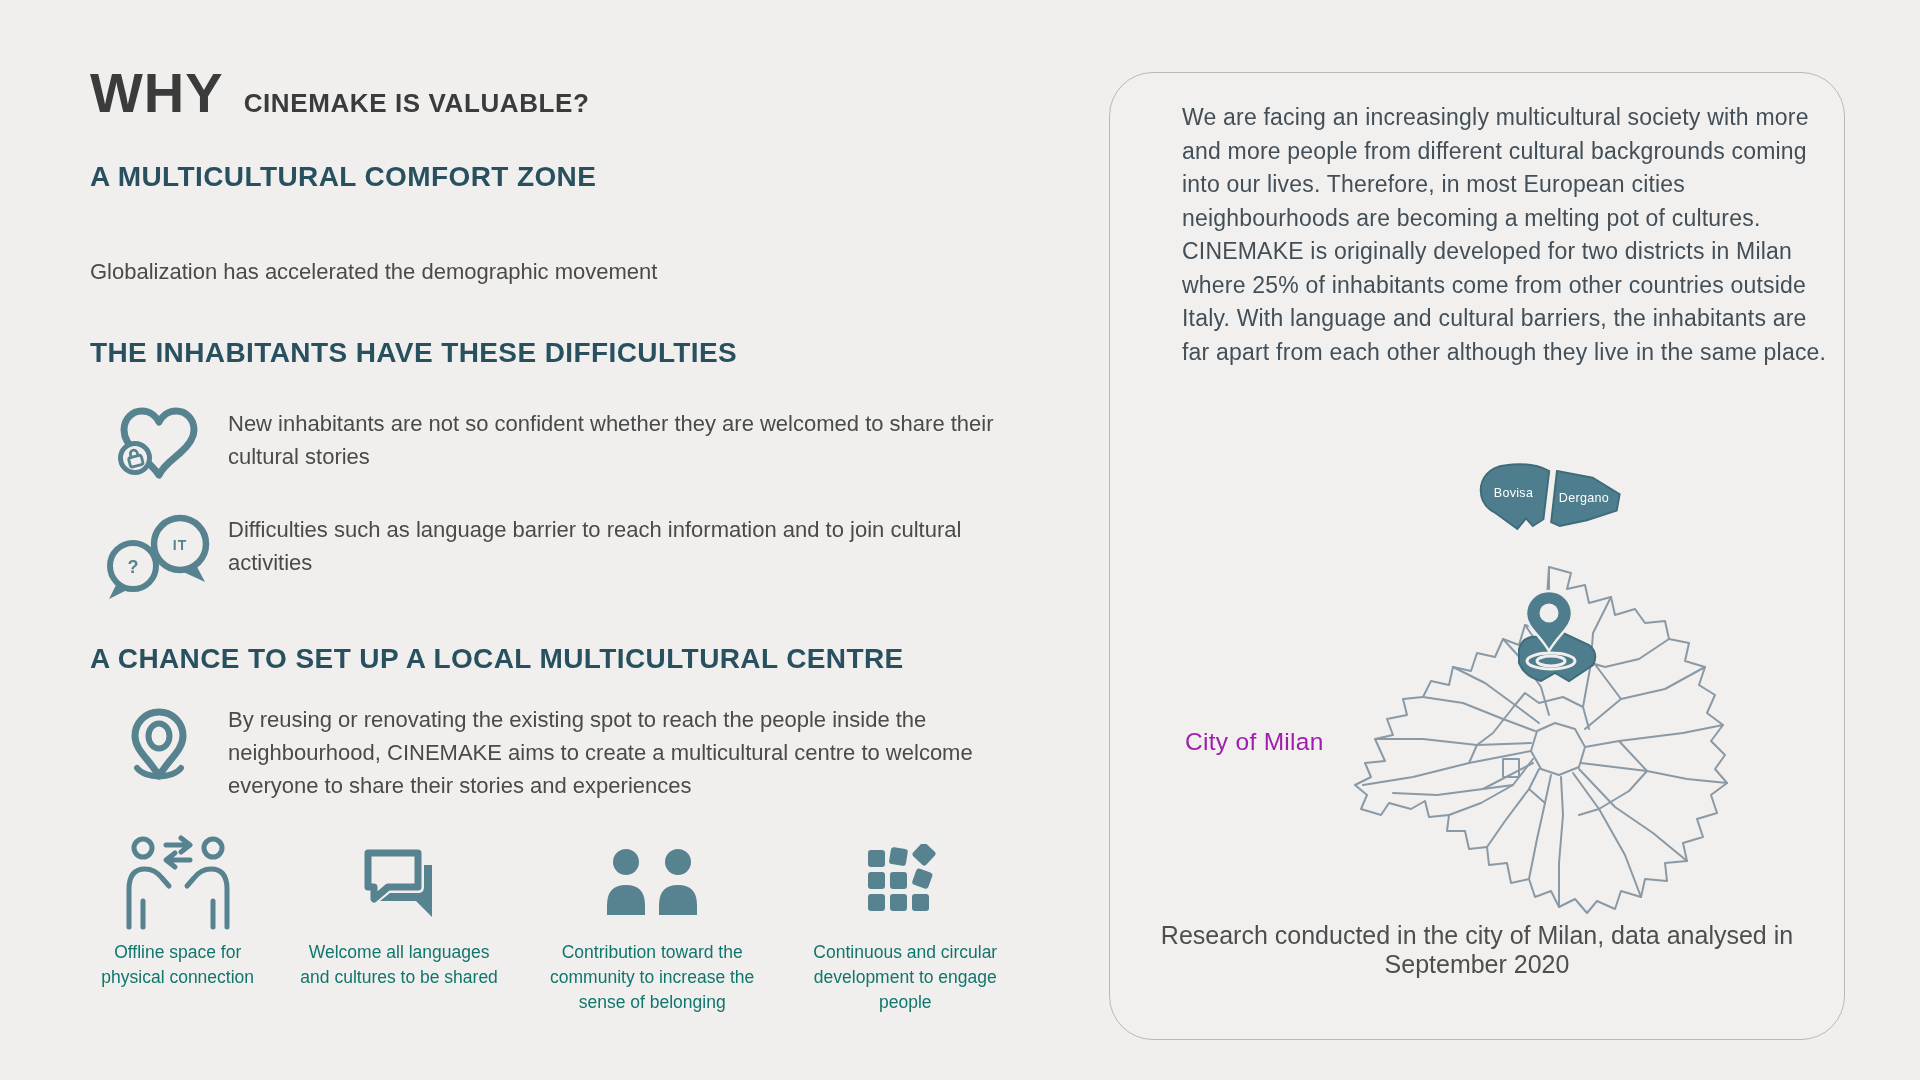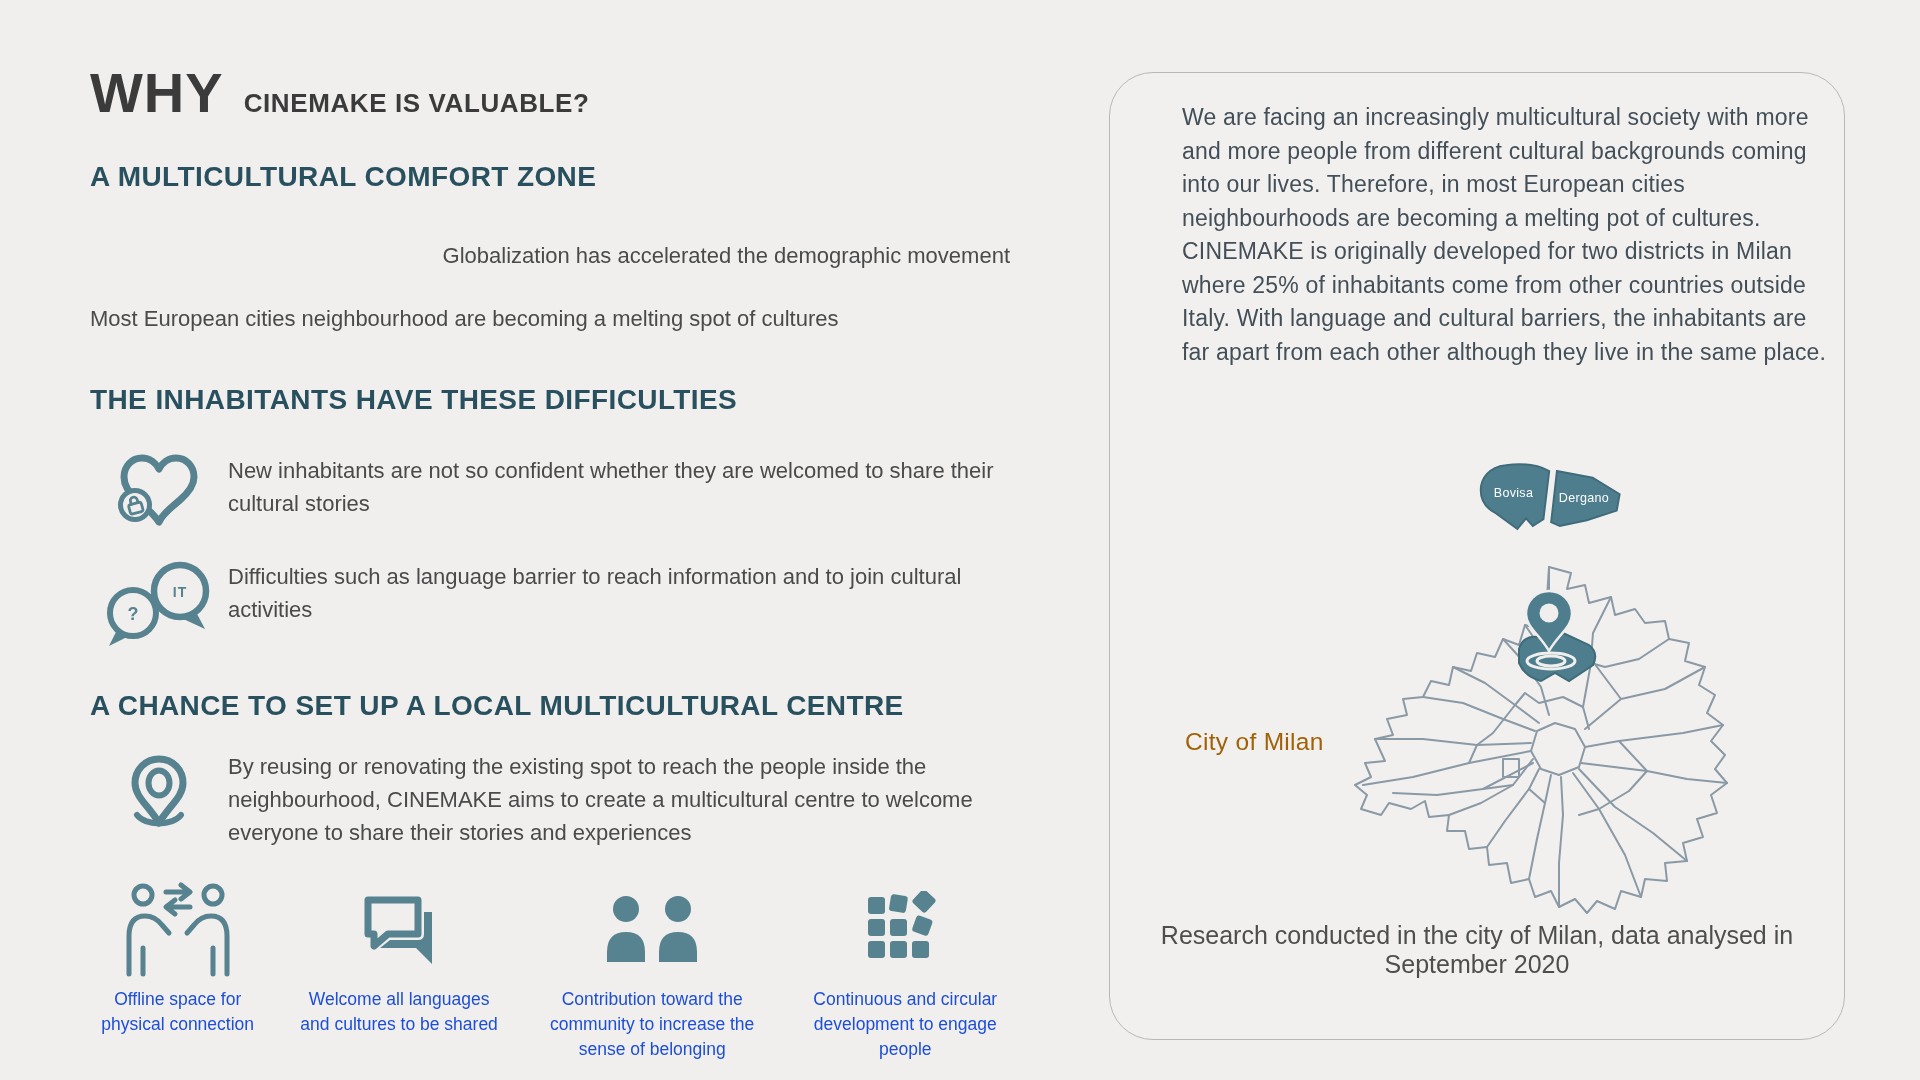--- a/index.html
+++ b/index.html
@@ -16,46 +16,46 @@
   .title-row { display:flex; align-items:baseline; }
   .why-title { font-size:56px; font-weight:700; letter-spacing:1px; color:#3b3b3b; }
   .why-subtitle { font-size:26px; font-weight:700; letter-spacing:.6px; color:#3b3b3b; margin-left:20px;text-align:right; }
 
   .teal-heading { font-size:28px; font-weight:700; letter-spacing:.4px; color:#28505f; }
   .h-comfort { margin-top:36px; }
   .h-diff { margin-top:52px; }
   .h-chance { margin-top:42px; }
 
   .body-para { font-size:22px; color:#4a4a4a; }
-  .p1 { margin-top:50px;text-align:right; }
+  .p1 { margin-top:66px; }
   .p2 { margin-top:37px; }
 
   .item { display:flex; margin-top:34px; }
   .item.second { margin-top:24px; }
   .item.third { margin-top:24px; }
   .icon-box { width:138px; flex-shrink:0; display:flex; justify-content:center; align-items:center; }
   .item-text { font-size:22px; line-height:33px; color:#4a4a4a; padding-top:4px; width:770px; }
 
   .features { display:flex; margin-top:40px; column-gap:29px; }
   .feature { display:flex; flex-direction:column; align-items:center; }
   .f1 { width:180px; } .f2 { width:215px; } .f3 { width:245px; } .f4 { width:215px; }
   .feature-iconwrap { height:82px; display:flex; align-items:center; justify-content:center; }
-  .feature-caption { margin-top:16px; font-size:17.5px; line-height:25px; color:#1d4ed8; text-align:center; }
+  .feature-caption { margin-top:16px; font-size:17.5px; line-height:25px; color:#0f766e; text-align:center; }
 
   .card {
     position:absolute; left:1109px; top:72px; width:736px; height:968px;
     background:#f1f0ee; border:1.5px solid #b8b8b6; border-radius:44px;padding-left:40px;
   }
   .card-para {
     position:absolute; left:72px; top:28px; width:648px;
     font-size:23px; line-height:33.5px; color:#434f58; letter-spacing:.2px;
   }
   .districts-svg { position:absolute; left:363px; top:382px; }
   .map-svg { position:absolute; left:243px; top:490px; }
-  .map-label { position:absolute; left:75px; top:655px; font-size:24.5px; color:#a16207; letter-spacing:.3px; }
+  .map-label { position:absolute; left:75px; top:655px; font-size:24.5px; color:#a21caf; letter-spacing:.3px; }
   .card-footnote { position:absolute; left:0; right:0; top:848px; text-align:center; font-size:25px; color:#4e4e4e; }
 
   svg { display:block; }
   .t { stroke:#57828f; fill:none; stroke-linecap:round; stroke-linejoin:round; }
   .tf { fill:#57828f; }
   .bubble-label { fill:#57828f; font-family:"Liberation Sans", sans-serif; font-weight:700; }
   .map-line { stroke:#8a99a6; stroke-width:2; fill:none; stroke-linejoin:round; stroke-linecap:round; }
   .district-fill { fill:#4e7e8d; stroke:#3f6b7a; stroke-width:2; }
   .district-label { fill:#ffffff; font-family:"Liberation Sans", sans-serif; font-size:13px; letter-spacing:.3px; }
 </style>
@@ -65,21 +65,20 @@
 <div class="left-col">
 
   <div class="title-row">
     <span class="why-title">WHY</span>
     <span class="why-subtitle">CINEMAKE IS VALUABLE?</span>
   </div>
 
   <div class="teal-heading h-comfort">A MULTICULTURAL COMFORT ZONE</div>
 
   <p class="body-para p1">Globalization has accelerated the demographic movement</p>
-  <p class="body-para p2">Most European cities neighbourhood are becoming a melting spot of cultures</p>
 
   <div class="teal-heading h-diff">THE INHABITANTS HAVE THESE DIFFICULTIES</div>
 
   <div class="item first">
     <div class="icon-box">
       <svg width="84" height="82" viewBox="0 0 84 82">
         <path class="t" stroke-width="7" d="M42 72 C36 63 28 57 20 50 C12 43 7 36 7 27 C7 16 15 8 25 8 C33 8 39 13 42 19 C45 13 51 8 59 8 C69 8 77 16 77 27 C77 36 71 43 63 50 C55 57 46 63 42 72 Z"></path>
         <circle cx="18" cy="55" r="14.5" fill="#f0efed" stroke="#57828f" stroke-width="5"></circle>
         <g transform="rotate(-15 18 55)">
           <rect class="t" stroke-width="2.8" x="11.5" y="53.5" width="13" height="9.5" rx="2"></rect>

